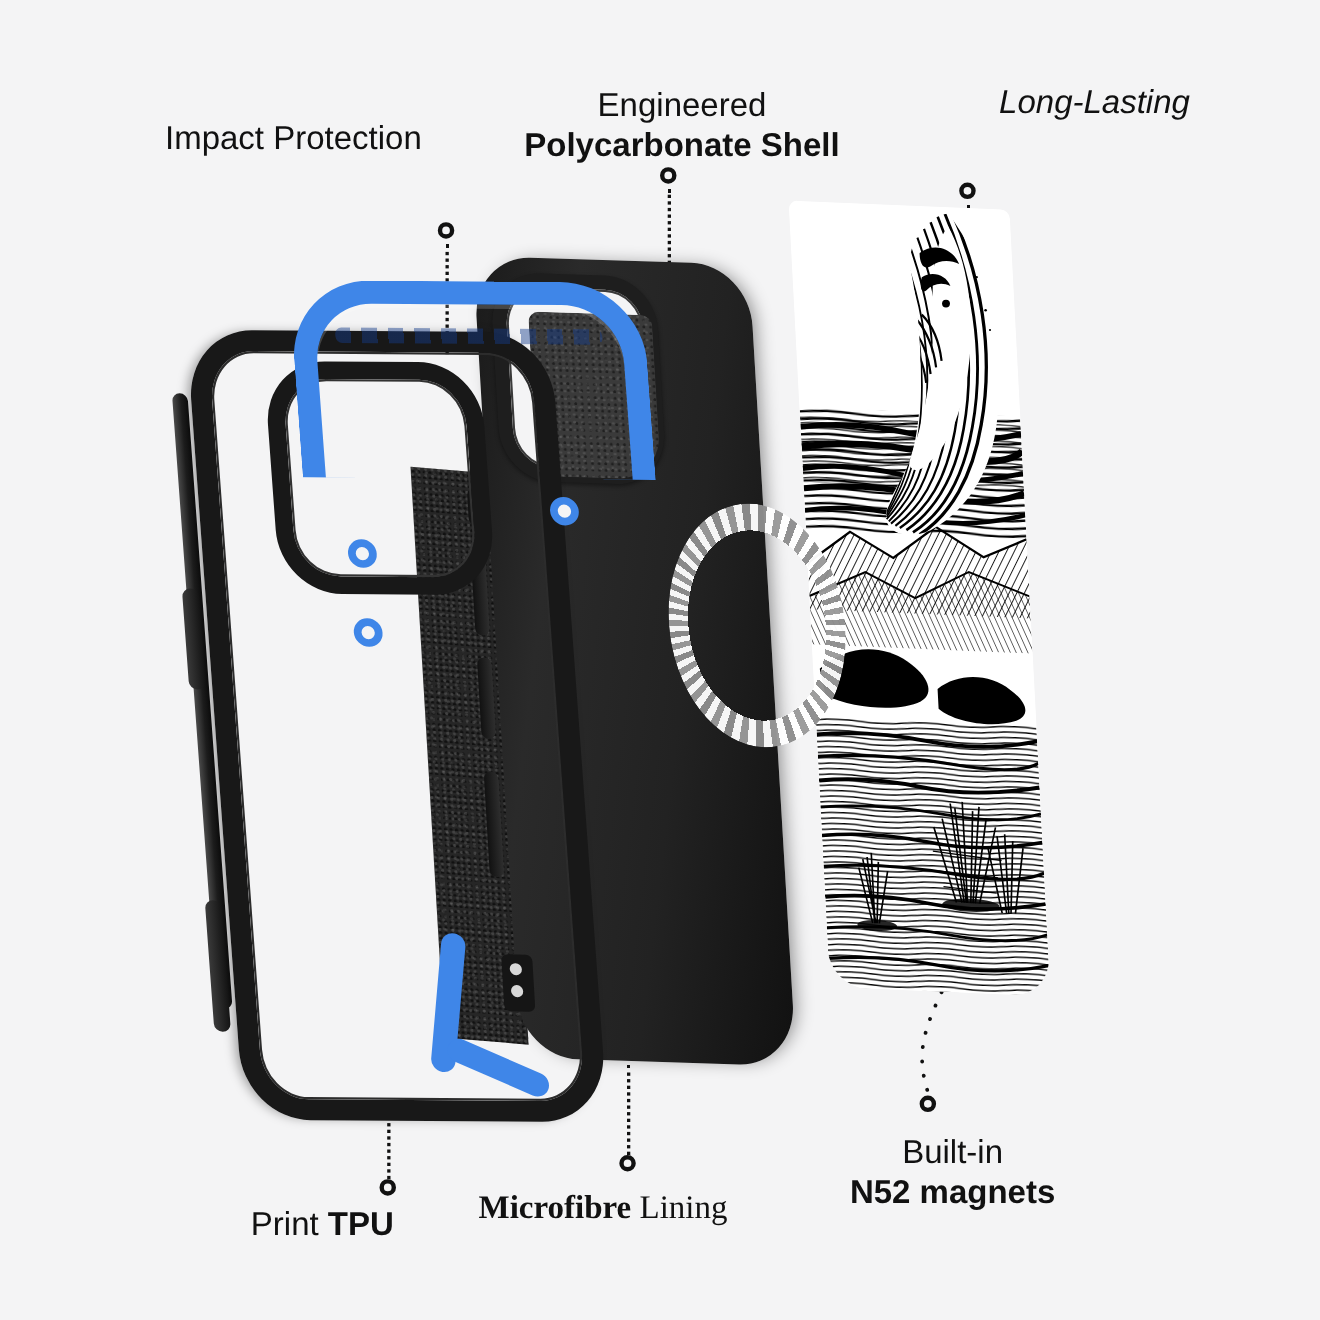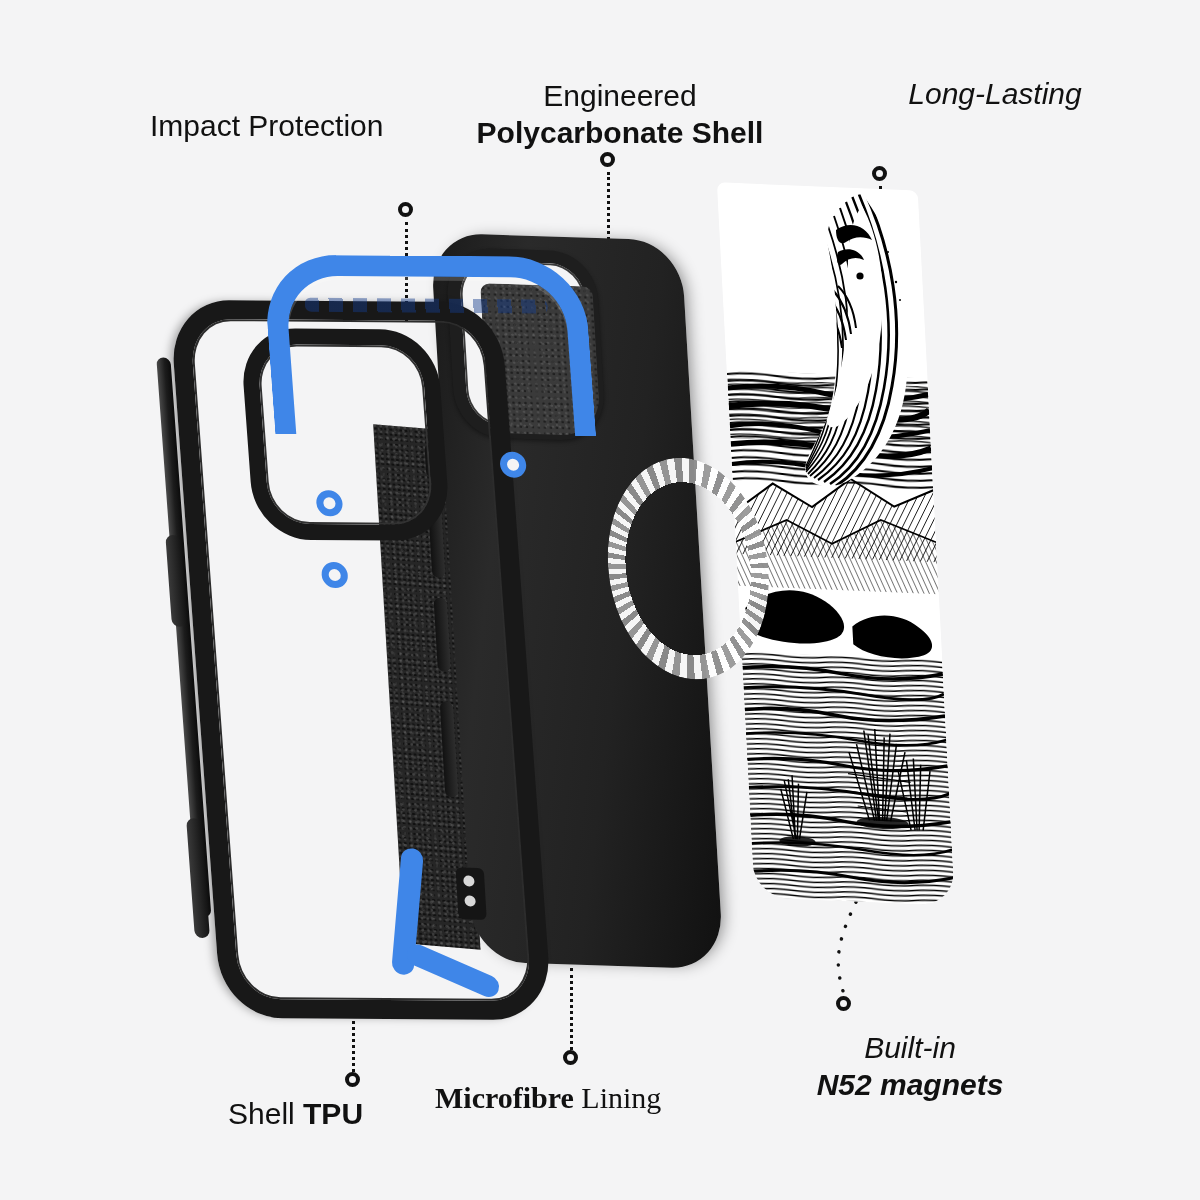--- a/index.html
+++ b/index.html
@@ -17,21 +17,21 @@
   .callout .l1,.callout .l2{ display:block; }
   .reg{ font-weight:400; }
   .bold{ font-weight:700; }
   .tm{ font-size:.55em; vertical-align:super; font-weight:700; }
   .c-coreshock{ left:150px; top:108px; font-size:30px; text-align:left; }
   .c-coreshock .l1{ font-weight:700; }
   .c-poly{ left:450px; top:58px; font-size:30px; text-align:center; width:340px;margin-top:20px;}
   .c-print{ left:860px; top:76px; font-size:30px; text-align:center; width:270px;font-style:italic;}
   .c-tpu{ left:228px; top:1096px; font-size:30px; }
   .c-micro{ left:435px; top:1080px; font-size:30px;font-family:Liberation Serif, serif; }
-  .c-mag{ left:790px; top:1030px; font-size:30px; text-align:center; width:240px;font-style:italic;}
+  .c-mag{ left:746px; top:1030px; font-size:30px; text-align:center; width:240px;}
 
   
   .leader{ position:absolute; }
   .dotline{ position:absolute; border-left:3px dotted #111; }
   .knob{
     position:absolute; width:15px; height:15px; border-radius:50%;
     border:4px solid #111; background:#f4f4f5;
   }
 
   
@@ -205,21 +205,21 @@
   <div class="callout c-poly">
     <span class="l1 reg">Engineered</span>
     <span class="l2 bold">Polycarbonate Shell</span>
   </div>
 
   <div class="callout c-print">
     <span class="l1 reg">Long-Lasting</span>
   </div>
 
   <div class="callout c-tpu">
-    <span class="reg">Shell </span><span class="bold">TPU</span>
+    <span class="reg">Print </span><span class="bold">TPU</span>
   </div>
 
   <div class="callout c-micro">
     <span class="bold">Microfibre</span><span class="reg"> Lining</span>
   </div>
 
   <div class="callout c-mag">
     <span class="l1 reg">Built-in</span>
     <span class="l2 bold">N52 magnets</span>
   </div>

